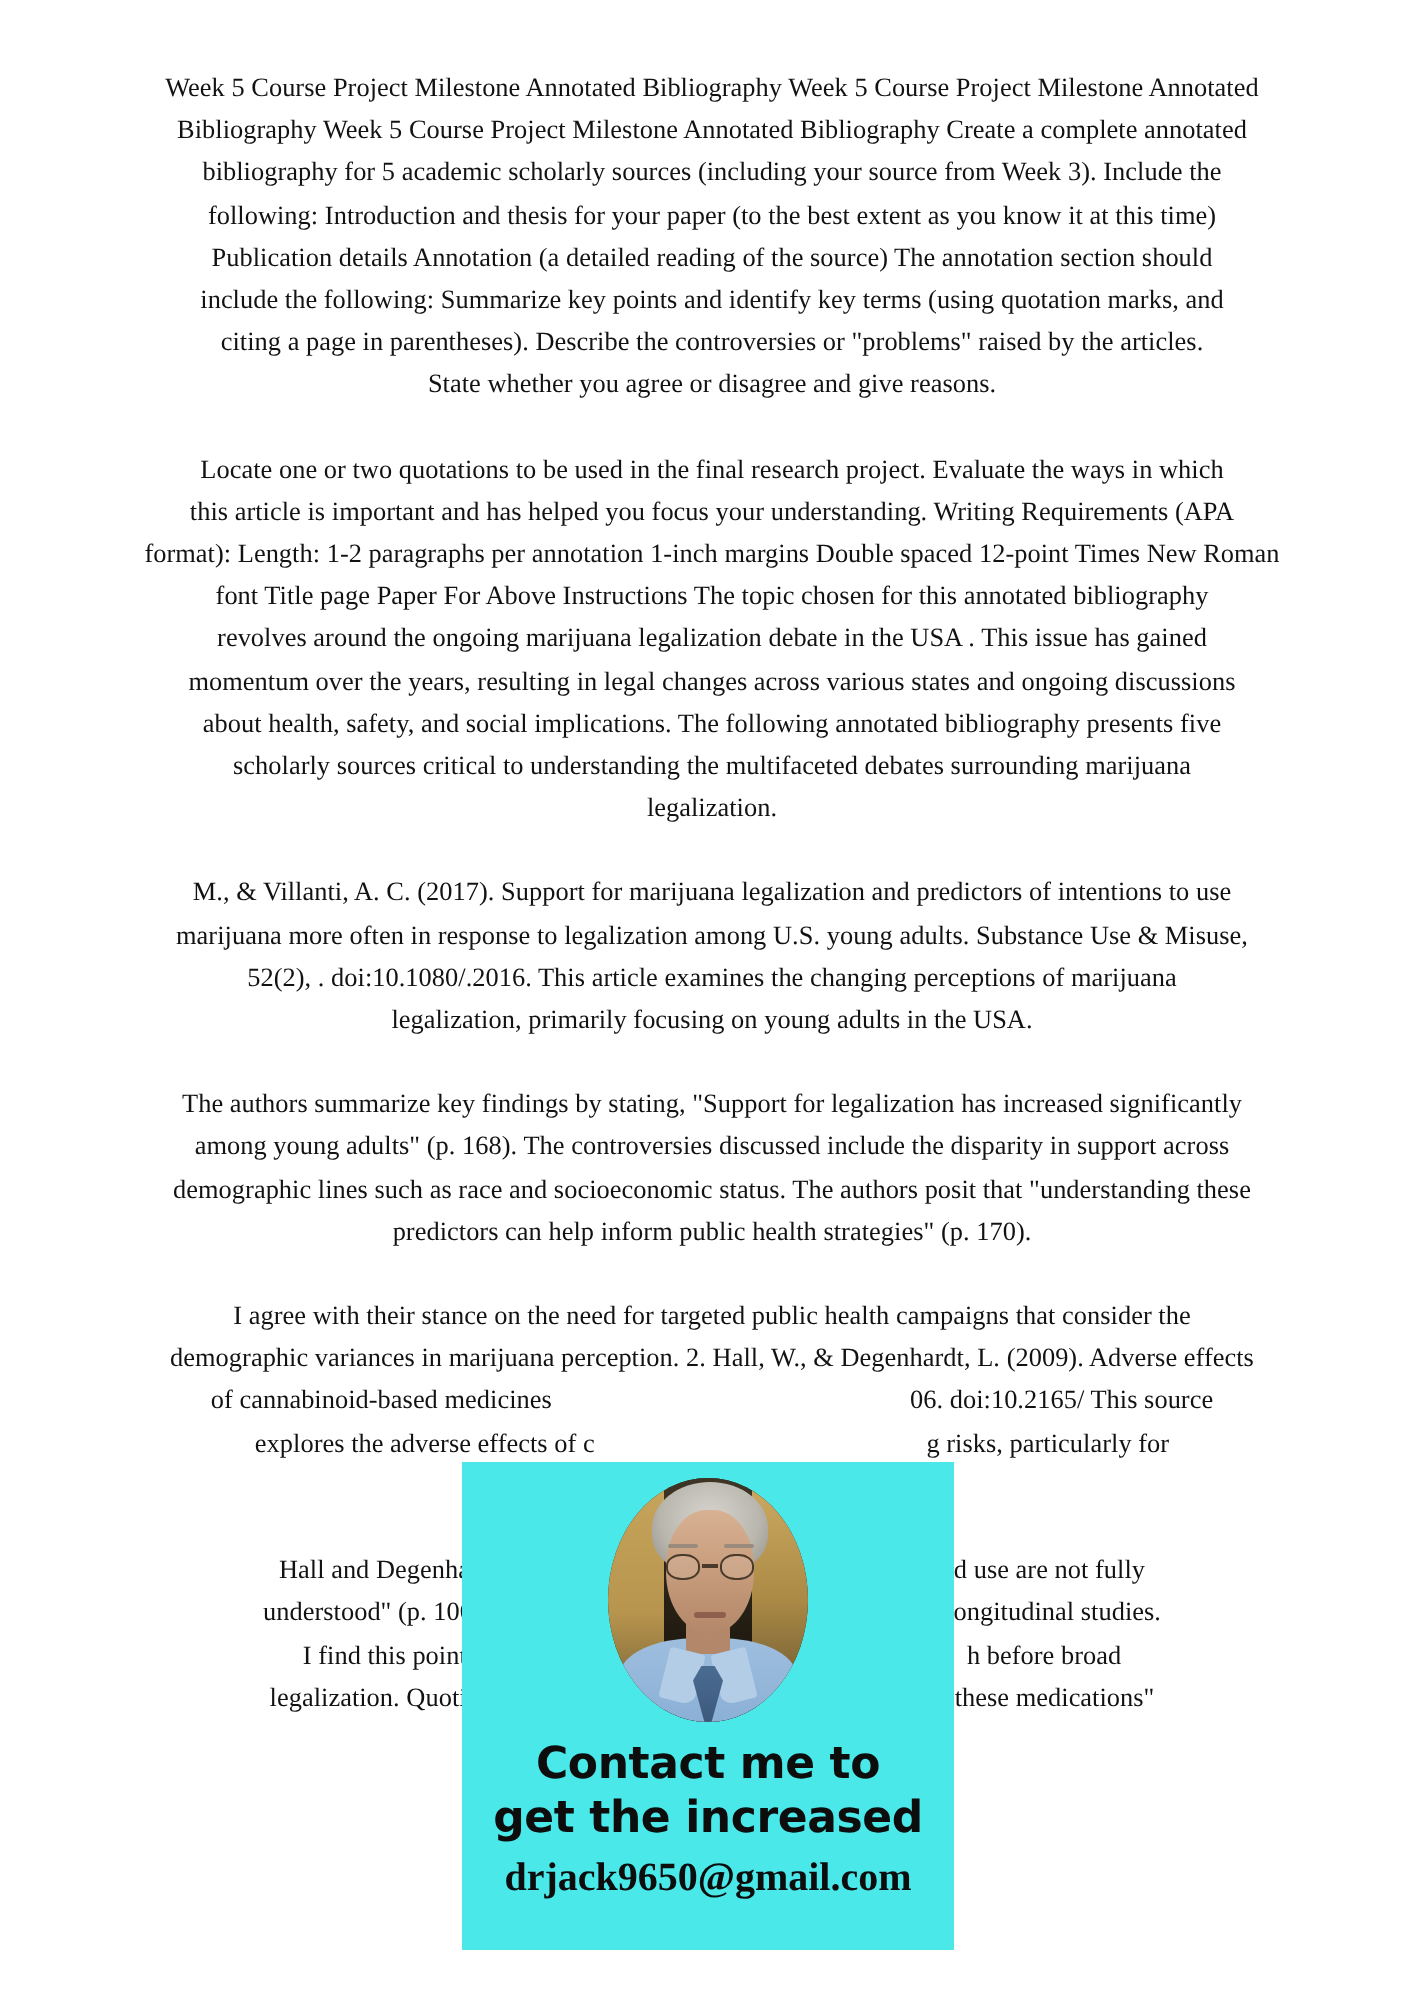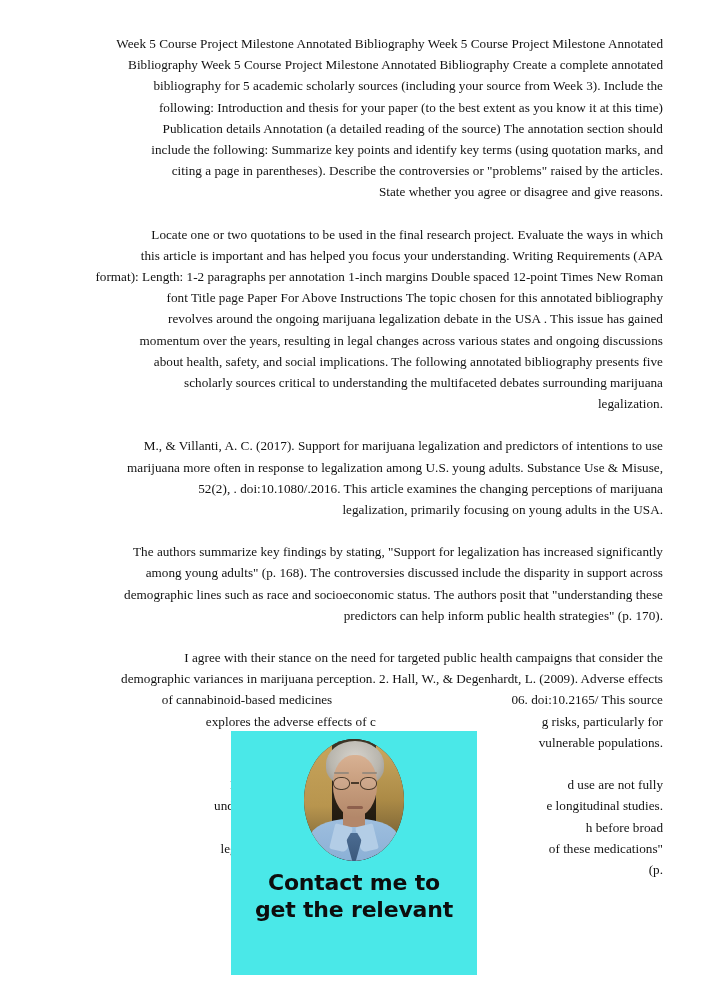--- a/index.html
+++ b/index.html
@@ -31,21 +31,21 @@
     top: 33px;
     width: 614px;
   }
 
   .para {
     font-family: "Liberation Serif", "DejaVu Serif", serif;
     font-size: 13.2px;
     line-height: 21.2px;
     color: #121212;
     margin: 0 0 21px 0;
-    text-align: right;
+    text-align: center;
     white-space: pre-wrap;
     letter-spacing: 0.02px;
   }
   .para:last-child { margin-bottom: 0; }
 
   
   #promo-overlay {
     position: absolute;
     left: 231px;
     top: 731px;
@@ -222,17 +222,18 @@
       <div class="ph-brow r"></div>
       <div class="ph-glasses">
         <div class="ph-lens l"></div>
         <div class="ph-bridge"></div>
         <div class="ph-lens r"></div>
       </div>
       <div class="ph-mouth"></div>
     </div>
 
     <div class="promo-line" id="promo-line-1">Contact me to</div>
-    <div class="promo-line" id="promo-line-2">get the relevant</div>
+    <div class="promo-line" id="promo-line-2">get the increased</div>
+    <div id="promo-email">drjack9650@gmail.com</div>
 
   </div>
 
 </div>
 
 </body></html>

